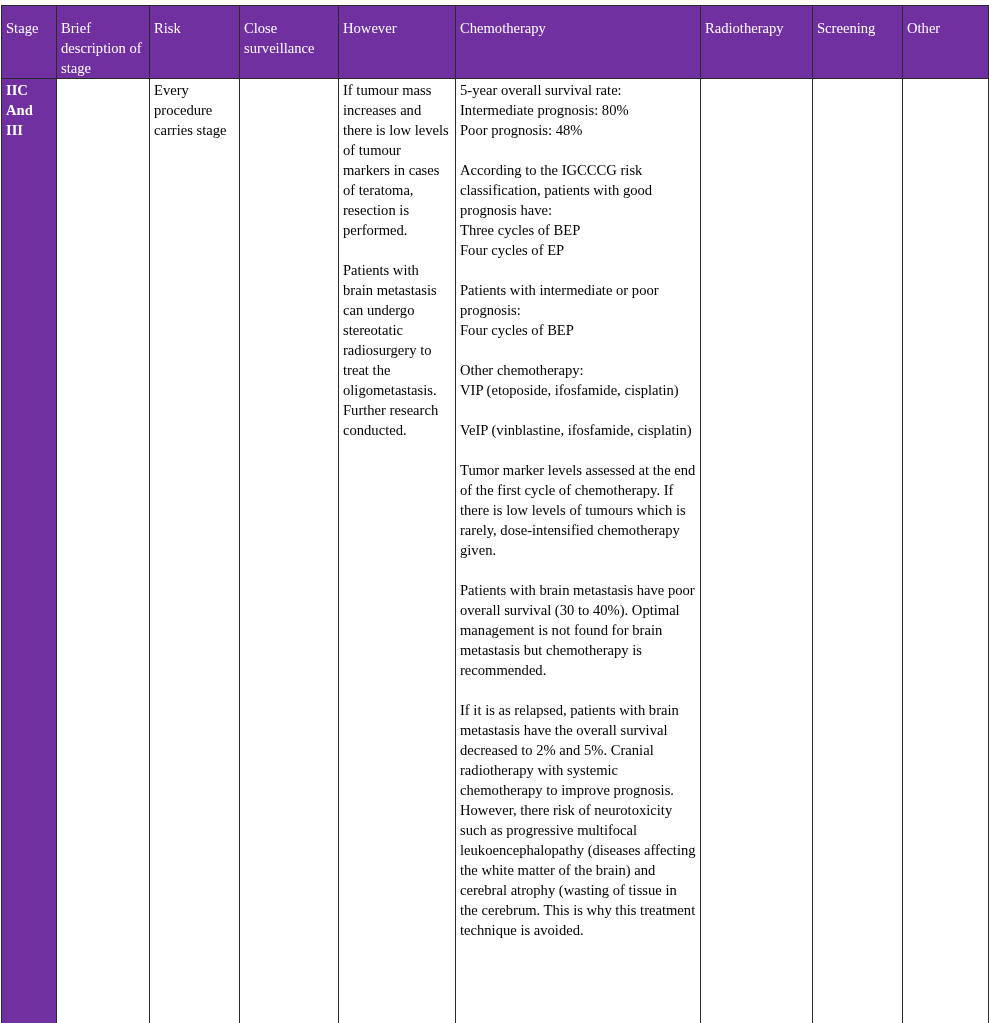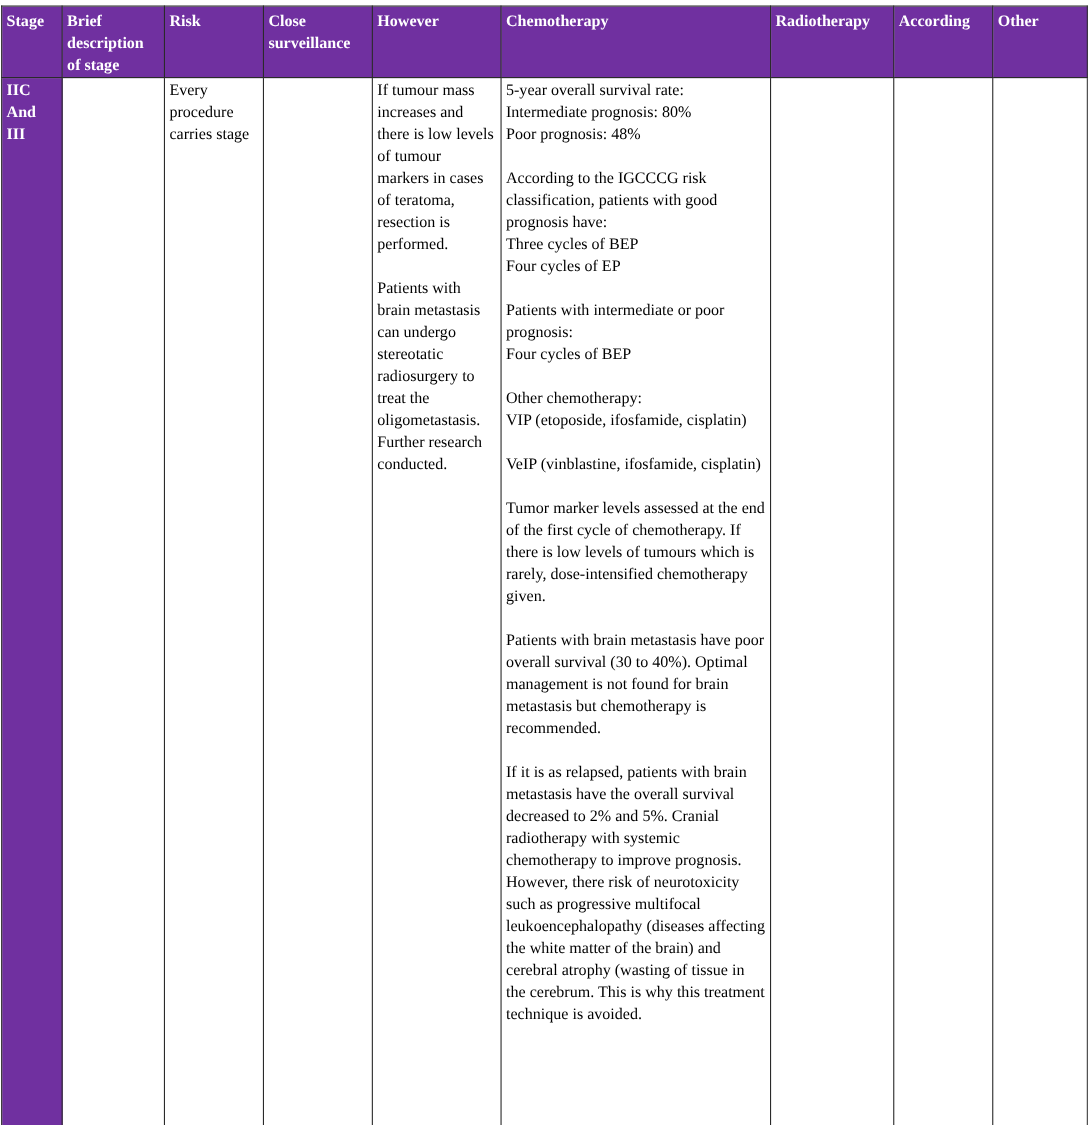--- a/index.html
+++ b/index.html
@@ -31,24 +31,24 @@
     table.stage-table th,
     table.stage-table td {
       border: 1px solid #2a2a2a;
       vertical-align: top;
       padding: 0 4px 0 4px;
       text-align: left;
     }
     table.stage-table thead th {
       background: #7030a0;
       color: #ffffff;
-      font-weight: bold;
+      font-weight: normal;
       height: 59px;
       line-height: 20px;
-      padding-top: 4px;
+      padding-top: 12px;
     }
     table.stage-table tbody td {
       height: 953px;
       padding-top: 1px;
     }
     table.stage-table tbody td.stage-cell {
       background: #7030a0;
       color: #ffffff;
       font-weight: bold;
     }
@@ -84,21 +84,21 @@
     </colgroup>
     <thead>
       <tr>
         <th>Stage</th>
         <th>Brief description of stage</th>
         <th>Risk</th>
         <th>Close surveillance</th>
         <th>However</th>
         <th>Chemotherapy</th>
         <th>Radiotherapy</th>
-        <th>According</th>
+        <th>Screening</th>
         <th>Other</th>
       </tr>
     </thead>
     <tbody>
       <tr>
         <td class="stage-cell">
           <div class="cell-text">IIC
 And
 III</div>
         </td>

